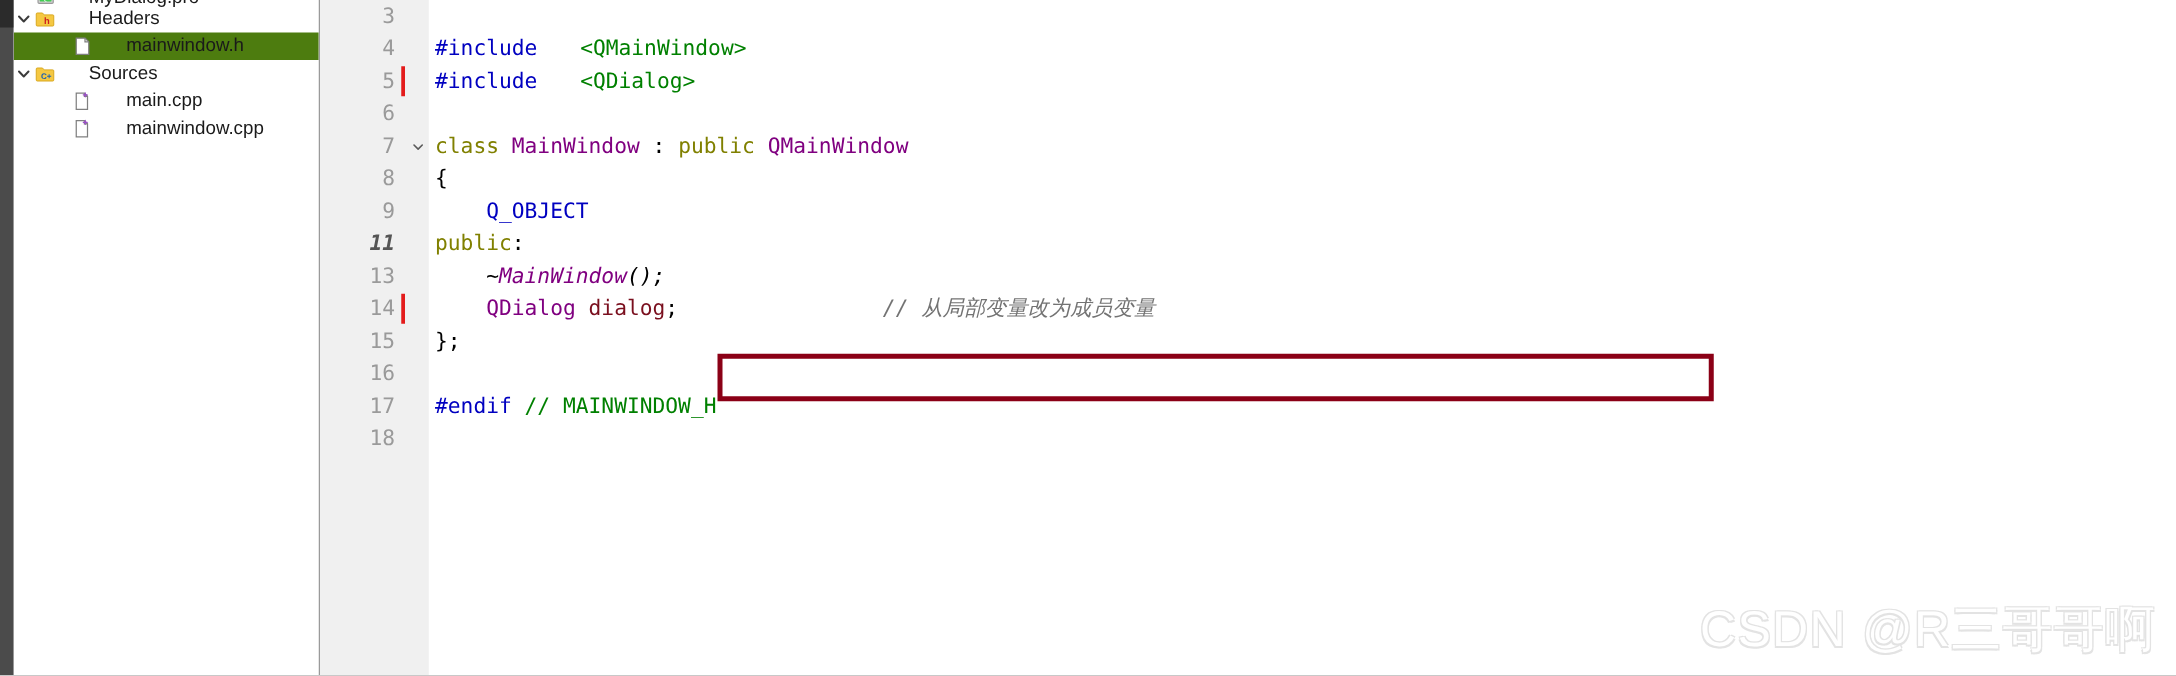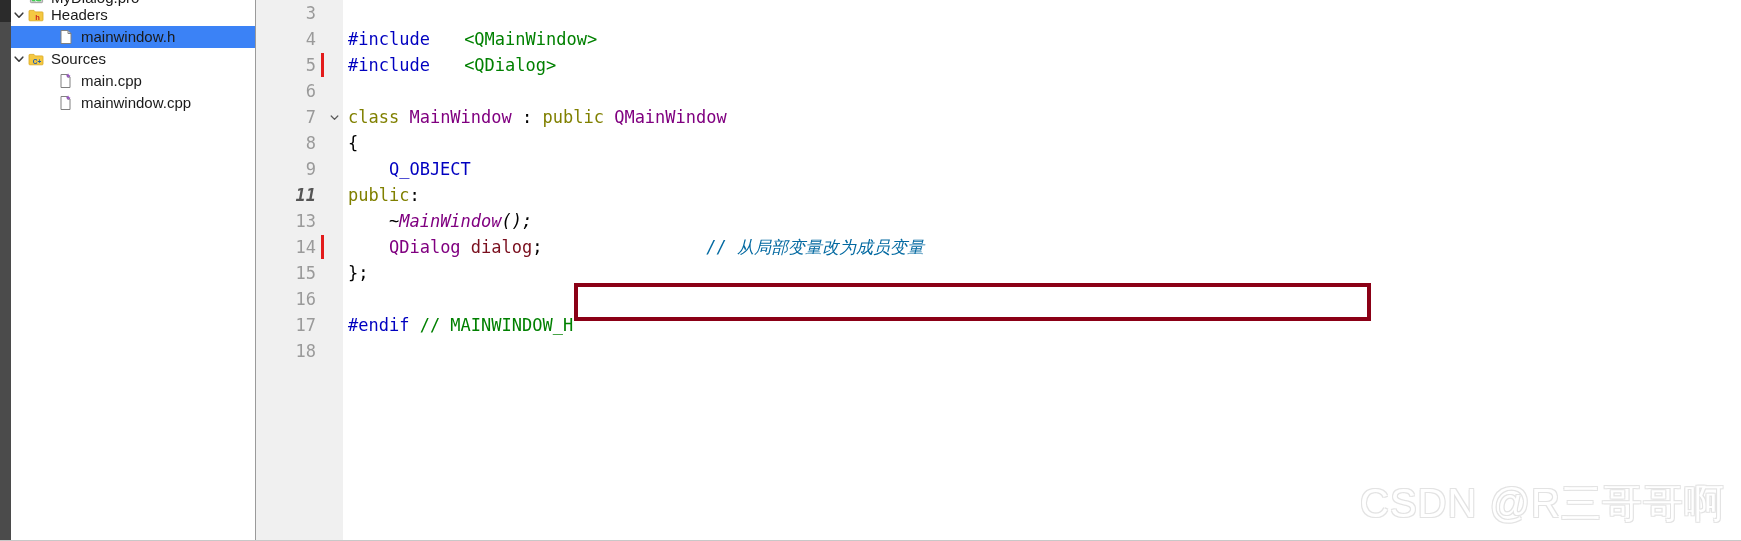--- a/index.html
+++ b/index.html
@@ -55,21 +55,21 @@
   .tree-row {
     position: relative;
     height: 22px;
     display: flex;
     align-items: center;
     font-size: 15px;
     color: #1a1a1a;
     white-space: nowrap;
   }
   .tree-row.selected {
-    background: #3b82f6;
+    background: #4d7c0f;
     text-align: center;
   }
   .twisty {
     width: 16px;
     height: 22px;
     flex: 0 0 16px;
     display: flex;
     align-items: center;
     justify-content: center;
     color: #3c3c3c;
@@ -80,20 +80,21 @@
     height: 22px;
     flex: 0 0 18px;
     display: flex;
     align-items: center;
     justify-content: center;
   }
   .tree-icon svg { display: block; }
   .tree-label {
     padding-left: 6px;
     line-height: 22px;
+    margin-left: 20px;
   }
 
   
   .editor {
     flex: 1 1 auto;
     height: 541px;
     position: relative;
     background: #ffffff;
     overflow: hidden;
   }
@@ -175,21 +176,21 @@
   
   .tok-pre      { color: #0000c0; }          
   .tok-header   { color: #008000; margin-left: 24px; }          
   .tok-kw       { color: #808000; }          
   .tok-type     { color: #800080; }          
   .tok-plain    { color: #000000; }
   .tok-macro    { color: #0000c0; }          
   .tok-num      { color: #0000c0; }          
   .tok-var      { color: #7a0f1e; }          
   .tok-comment  { color: #008000; }
-  .tok-comment-i{ color: #0369a1; font-style: italic; text-align: right; }
+  .tok-comment-i{ color: #737373; font-style: italic; text-align: right; }
   .tok-italic   { font-style: italic; }
 
   
   .annotation-box {
     position: absolute;
     left: 318px;
     top: 283px;
     width: 797px;
     height: 38px;
     border: 4px solid #8b0016;

